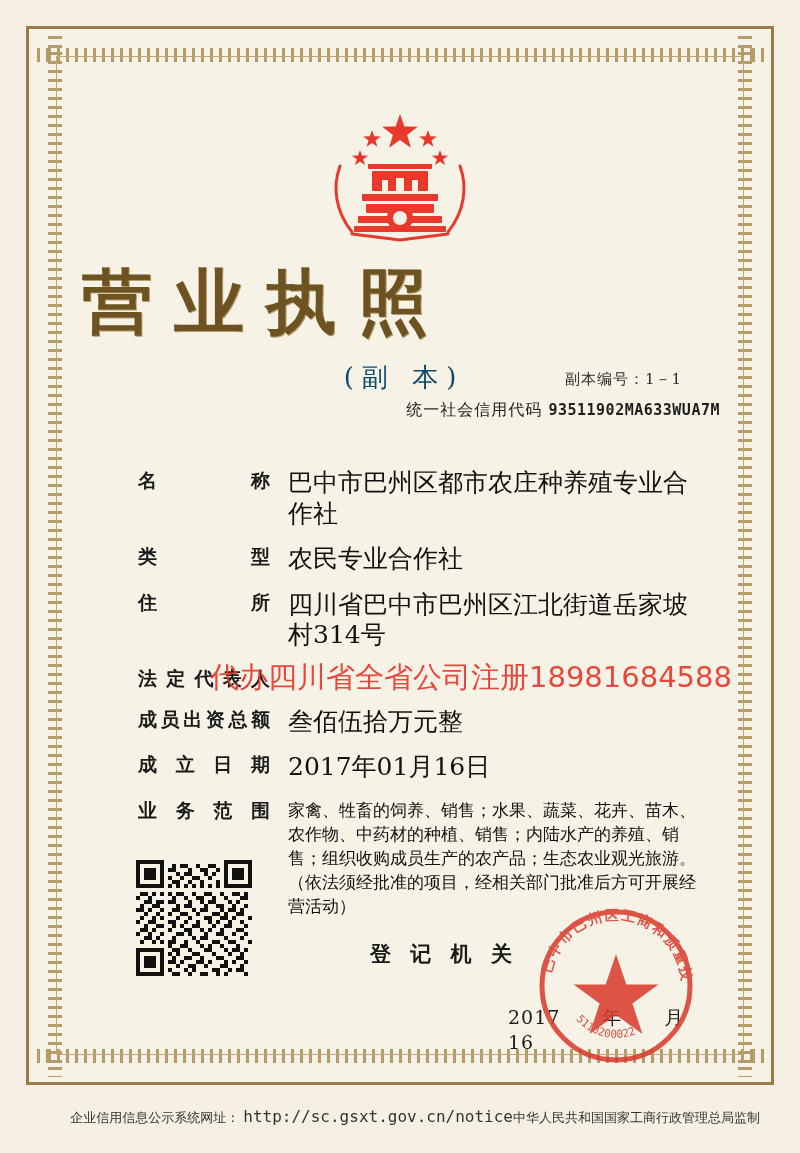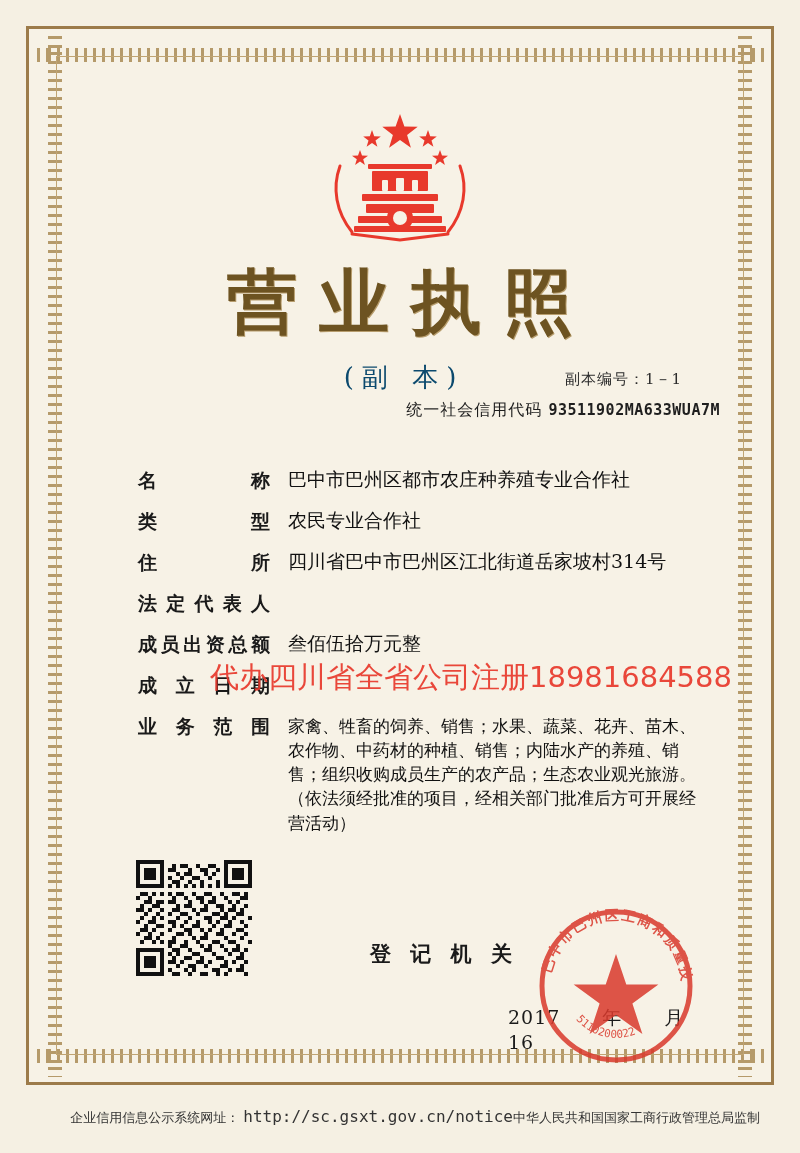--- a/index.html
+++ b/index.html
@@ -69,21 +69,20 @@
     transform: translateX(-50%);
     width: 180px;
     height: 140px;
   }
   
   .cert-title {
     position: absolute;
     top: 196px;
     left: 0;
     right: 0;
-    text-align: center;
     font-family: "DejaVu Serif", "Liberation Serif", serif;
     font-weight: bold;
     font-size: 70px;
     letter-spacing: 22px;
     text-indent: 22px;
     color: #6d5321;
     text-shadow: 1px 1px 0 #b79d6d;
   }
   .cert-sub {
     position: absolute;
@@ -143,21 +142,21 @@
     display: flex;
     justify-content: space-between;
     letter-spacing: 0;
     padding-right: 18px;
     box-sizing: border-box;
   }
   .row .label span { display: inline-block; }
   .row .value {
     flex: 1;
     font-family: "DejaVu Serif", "Liberation Serif", serif;
-    font-size: 19px;
+    font-size: 25px;
     color: #111;
     line-height: 1.22;
   }
   .row.scope .value {
     font-size: 17px;
     line-height: 1.42;
   }
   
   .watermark {
     position: absolute;
@@ -337,20 +336,21 @@
         <div class="value">叁佰伍拾万元整</div>
       </div>
 
       <div class="row">
         <div class="label">
           <span>成</span>
           <span>立</span>
           <span>日</span>
           <span>期</span>
         </div>
+        <div class="value">2017年01月16日</div>
       </div>
 
       <div class="row scope">
         <div class="label">
           <span>业</span>
           <span>务</span>
           <span>范</span>
           <span>围</span>
         </div>
         <div class="value">家禽、牲畜的饲养、销售；水果、蔬菜、花卉、苗木、农作物、中药材的种植、销售；内陆水产的养殖、销售；组织收购成员生产的农产品；生态农业观光旅游。（依法须经批准的项目，经相关部门批准后方可开展经营活动）</div>

